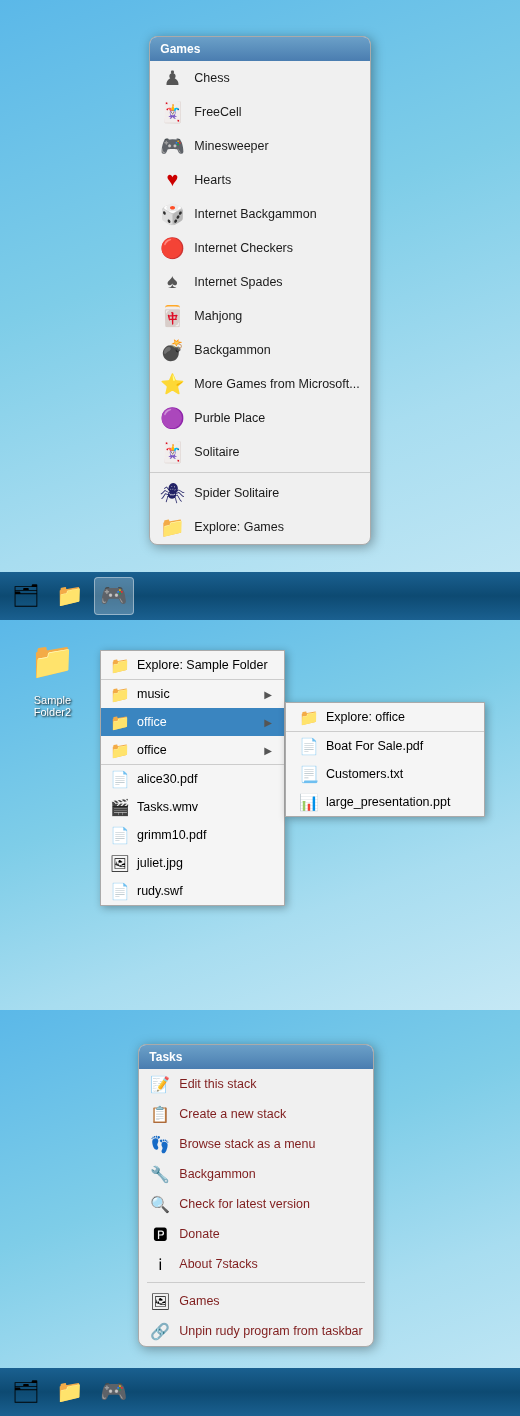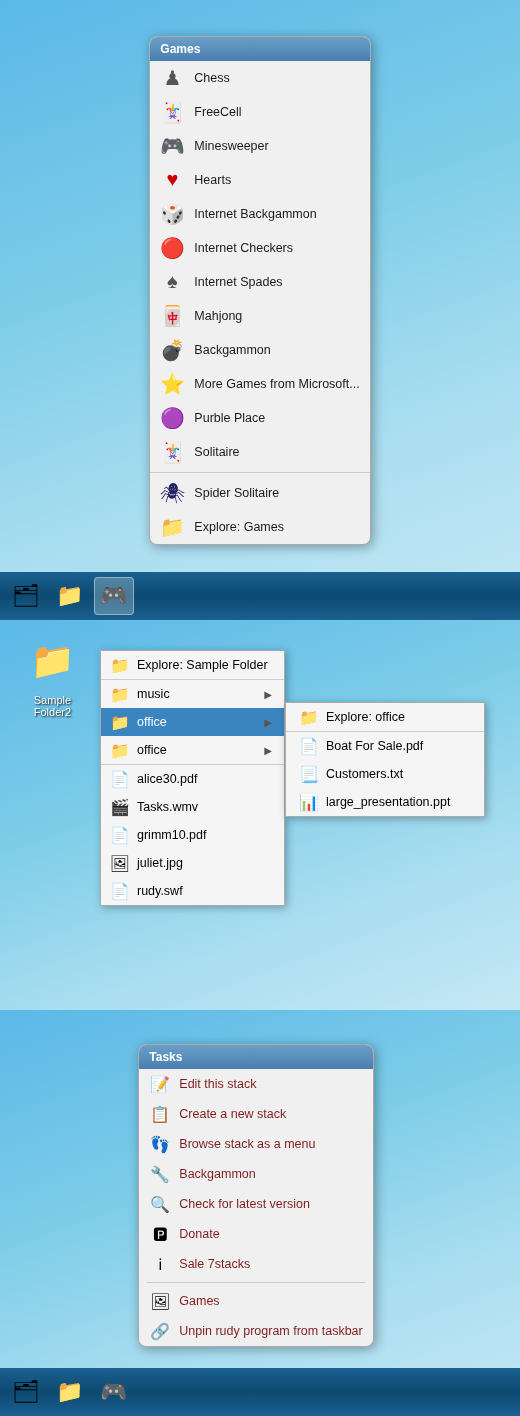--- a/index.html
+++ b/index.html
@@ -456,21 +456,21 @@
           <div class="tasks-item">
     <span class="tasks-item-icon">🔍</span>
     <span class="tasks-item-label">Check for latest version</span>
   </div>
           <div class="tasks-item">
     <span class="tasks-item-icon">🅿</span>
     <span class="tasks-item-label">Donate</span>
   </div>
           <div class="tasks-item">
     <span class="tasks-item-icon">ℹ</span>
-    <span class="tasks-item-label">Sale 7stacks</span>
+    <span class="tasks-item-label">About 7stacks</span>
   </div>
         </div>
       <div class="tasks-divider"></div>
       <div id="tasks-divider-items">
           <div class="tasks-item">
     <span class="tasks-item-icon">🖼</span>
     <span class="tasks-item-label">Games</span>
   </div>
           <div class="tasks-item">
     <span class="tasks-item-icon">🔗</span>

